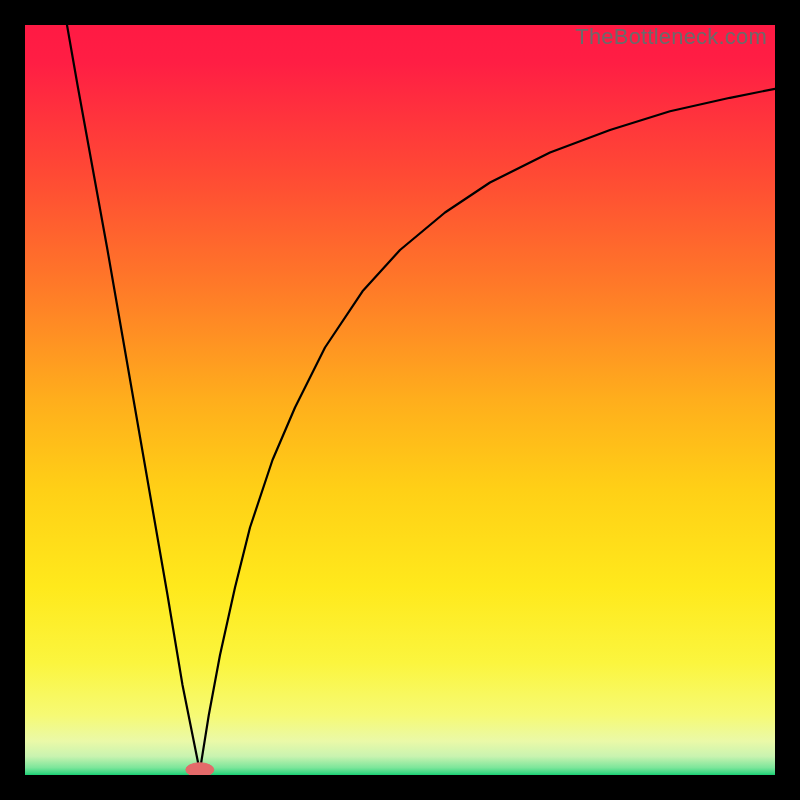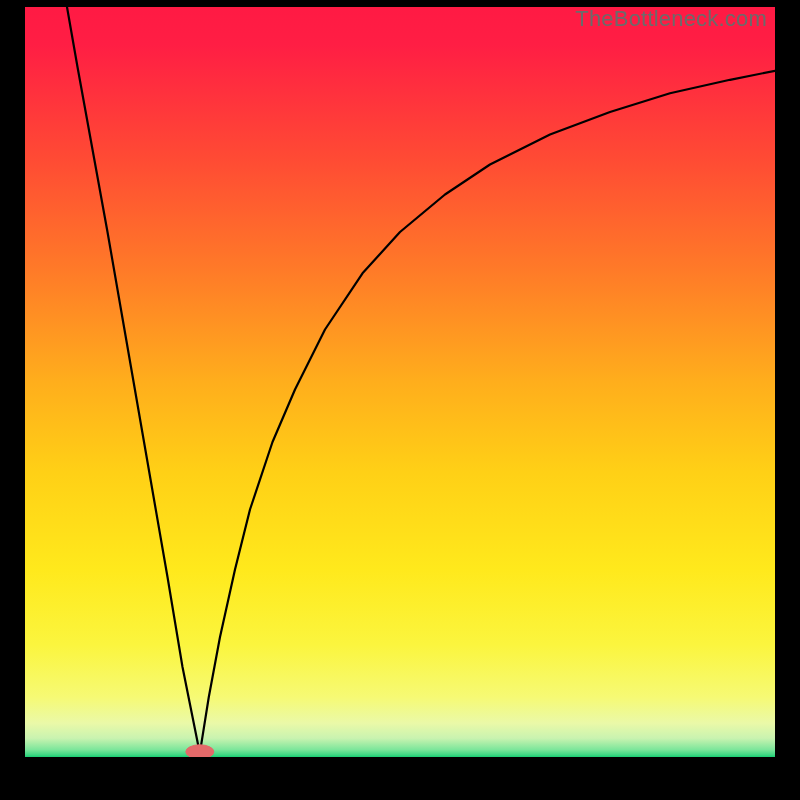--- a/index.html
+++ b/index.html
@@ -7,21 +7,21 @@
     padding: 0;
     width: 800px;
     height: 800px;
     background: #000;
     overflow: hidden;
     font-family: Arial, Helvetica, sans-serif;
   }
   .frame {
     position: absolute;
     left: 25px;
-    top: 7px;
+    top: 25px;
     width: 750px;
     height: 750px;
     background: #000;
     box-sizing: border-box;
   }
   .plot-area {
     position: absolute;
     left: 0;
     top: 0;
     width: 750px;

